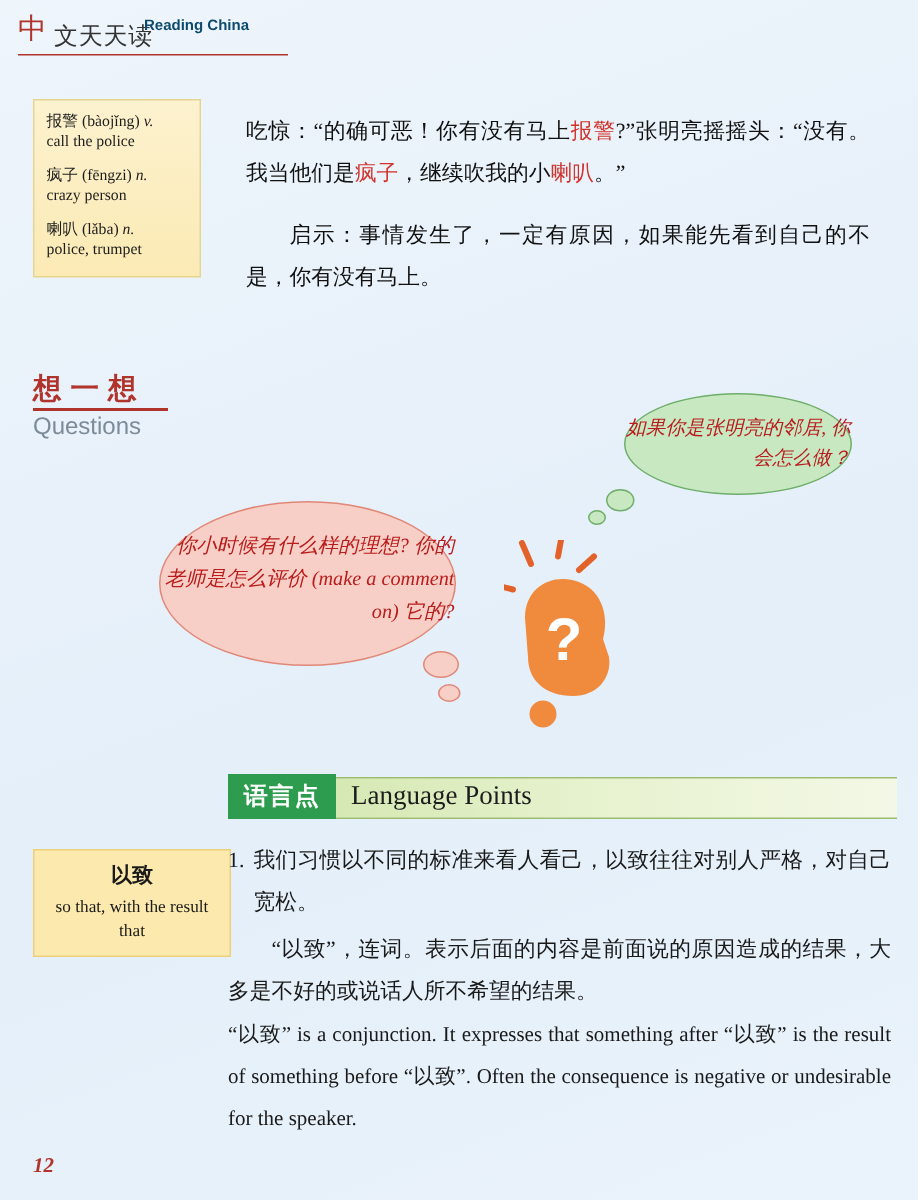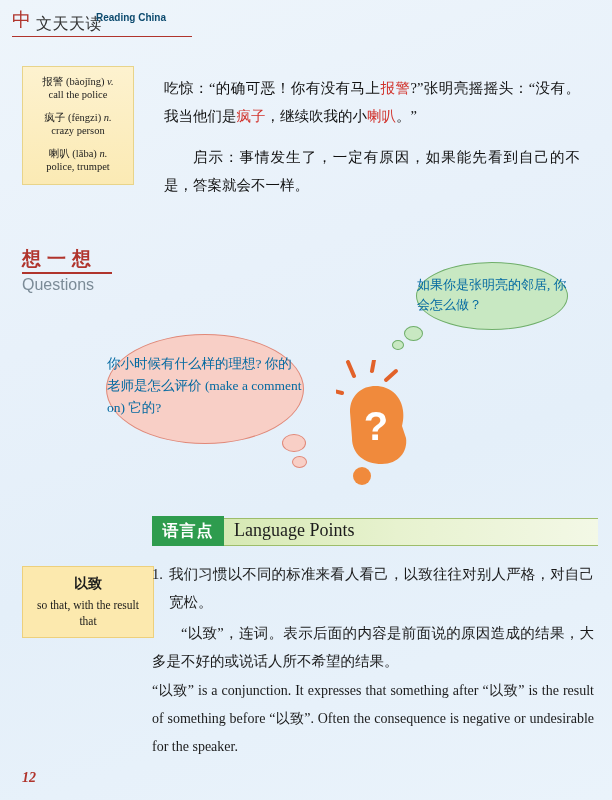--- a/index.html
+++ b/index.html
@@ -63,21 +63,20 @@
   
   .vocab-box {
     position: absolute;
     left: 22px;
     top: 66px;
     width: 112px;
     padding: 8px 8px 10px 8px;
     background: linear-gradient(180deg, #fdf2cf 0%, #fbeab4 100%);
     border: 1px solid #e8d48a;
     box-sizing: border-box;
-    text-align: center;
   }
   .vocab-entry {
     margin-bottom: 9px;
     font-size: 10.5px;
     line-height: 1.28;
     font-family: "Liberation Serif", serif;
     color: #1d1d1d;
   }
   .vocab-entry:last-child { margin-bottom: 0; }
   .vocab-head { display: block; }
@@ -125,23 +124,24 @@
     top: 276px;
     font-size: 16px;
     color: #7b8b97;
     font-family: "Liberation Sans", sans-serif;
   }
 
   
   .bubble {
     position: absolute;
     box-sizing: border-box;
-    text-align: left;
-    font-family: "Liberation Serif", serif;
-    color: #0369a1;
+    text-align: right;
+    font-family: "Liberation Serif", serif;
+    color: #b91c1c;
+    font-style: italic;
   }
   .bubble-green {
     left: 416px;
     top: 262px;
     width: 152px;
     height: 68px;
     background: #c8e8c2;
     border: 1.4px solid #6fae6a;
     border-radius: 50% / 50%;
     font-size: 13px;
@@ -315,21 +315,21 @@
     <span class="vocab-def">crazy person</span>
   </div>
   <div class="vocab-entry">
     <span class="vocab-head"><span>喇叭 (lǎba)</span> <span class="vocab-pos">n.</span></span>
     <span class="vocab-def">police, trumpet</span>
   </div>
 </div>
 
 <div class="story">
   <p><span>吃惊：“的确可恶！你有没有马上</span><span class="hl">报警</span><span>?”张明亮摇摇头：“没有。我当他们是</span><span class="hl">疯子</span><span>，继续吹我的小</span><span class="hl">喇叭</span><span>。”</span></p>
-  <p class="indent">启示：事情发生了，一定有原因，如果能先看到自己的不是，答案就会不一样。</p>
+  <p class="indent">启示：事情发生了，一定有原因，如果能先看到自己的不是，你有没有马上。</p>
 </div>
 
 <div class="q-title-zh">想一想</div>
 <div class="q-title-rule"></div>
 <div class="q-title-en">Questions</div>
 
 <div class="bubble bubble-green">如果你是张明亮的邻居, 你会怎么做？</div>
 <div class="bubble-green-t1"></div>
 <div class="bubble-green-t2"></div>
 

